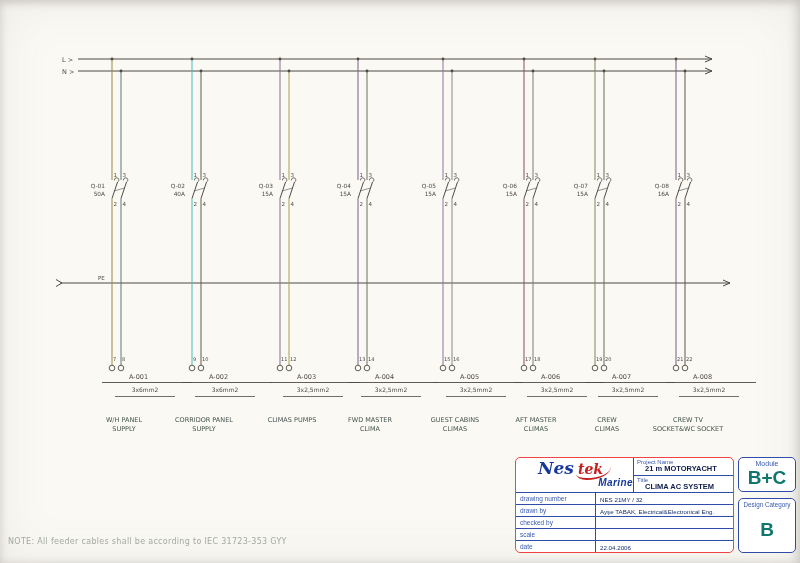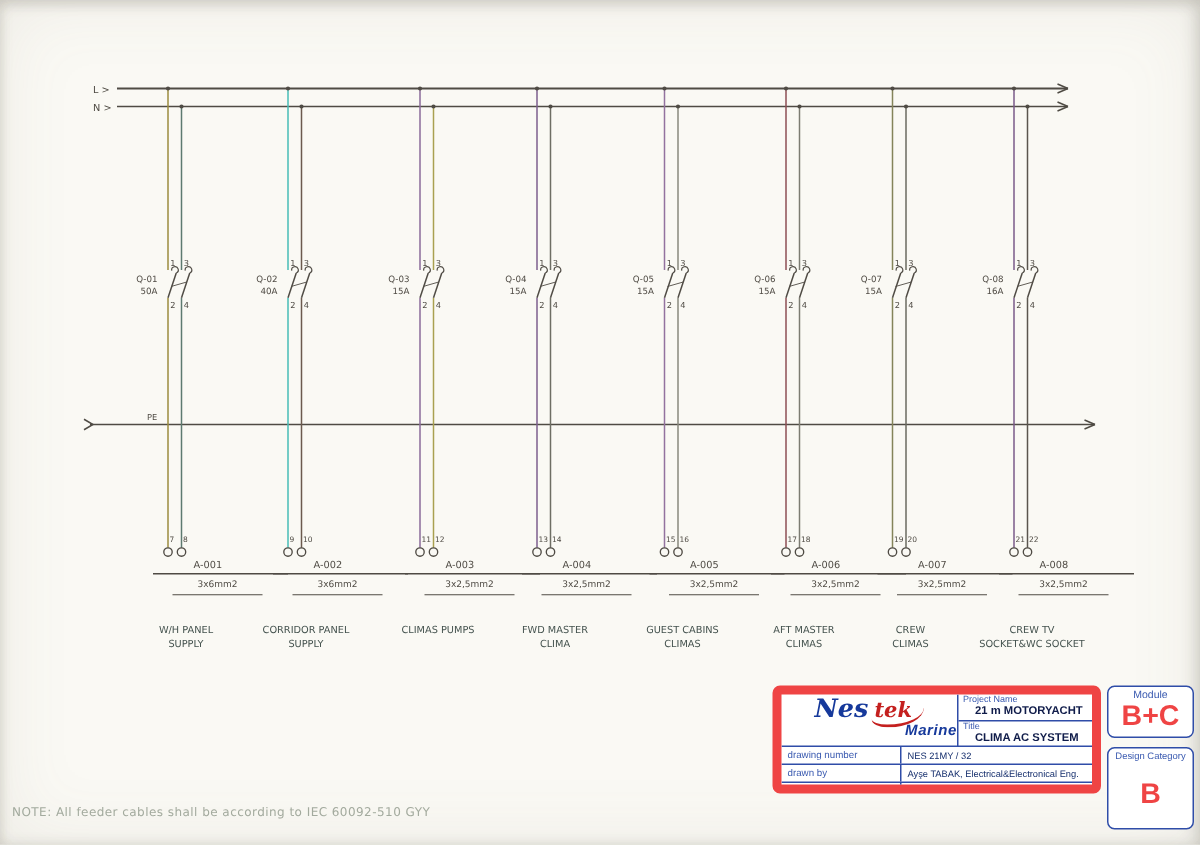--- a/index.html
+++ b/index.html
@@ -7,21 +7,21 @@
     background:#faf9f4;
     box-shadow:inset 0 0 50px rgba(120,112,95,.10), inset -5px 0 9px rgba(95,90,80,.14),
                inset 0 5px 7px rgba(120,115,100,.14), inset 4px 0 6px rgba(140,135,120,.08);
     font-family:"DejaVu Sans", sans-serif;}
   svg{position:absolute;left:0;top:0;}
   .note{position:absolute;left:8px;top:537px;font-size:8px;letter-spacing:.3px;color:#a3aa9e;
     font-family:"DejaVu Sans", sans-serif;}
   
   .tb{position:absolute;left:515px;top:457px;width:281px;height:97px;font-family:"Liberation Sans",sans-serif;}
   .tb *{box-sizing:border-box;}
-  .tb-main{position:absolute;left:0;top:0;width:219px;height:72px;border:6px solid #ef4444;border-radius:5px;background:#fff;overflow:hidden;}
+  .tb-main{position:absolute;left:0;top:0;width:219px;height:96px;border:1px solid #ef4444;border-radius:5px;background:#fff;overflow:hidden;}
   .tb-top{position:absolute;left:0;top:0;width:100%;height:35px;border-bottom:1px solid #2f4da8;}
   .tb-logo{position:absolute;left:0;top:0;width:118px;height:35px;border-right:1px solid #2f4da8;padding-top:1px;}
   .logo-top{text-align:center;line-height:18px;white-space:nowrap;}
   .logo-nes{font-family:"DejaVu Serif",serif;font-style:italic;font-weight:bold;color:#16399b;font-size:17px;}
   .logo-tek{font-family:"DejaVu Serif",serif;font-style:italic;font-weight:bold;color:#c4201f;font-size:14px;
     margin-left:2px;padding:0 8px 1px 2px;border-bottom:2px solid #c4201f;border-radius:0 0 70% 30%;}
   .logo-marine{color:#16399b;font-weight:bold;font-style:italic;font-size:10px;text-align:right;margin-top:-1px;padding-left:26px;letter-spacing:.4px;}
   .tb-pn{position:absolute;left:118px;top:0;width:101px;height:35px;}
   .tb-pn-row{height:17.5px;padding:1px 0 0 3px;}
   .tb-pn-row.first{border-bottom:1px solid #2f4da8;}
@@ -29,21 +29,21 @@
   .tb-pn-value{font-size:7.5px;font-weight:bold;color:#101c4a;line-height:8px;padding-left:8px;white-space:nowrap;}
   .tb-rows{position:absolute;left:0;top:35px;width:100%;height:61px;}
   .tb-row{display:flex;height:12px;border-bottom:1px solid #2f4da8;}
   .tb-row:last-child{border-bottom:none;}
   .tb-row-label{width:80px;border-right:1px solid #2f4da8;font-size:6.5px;color:#3a5ab0;padding:2px 0 0 4px;white-space:nowrap;}
   .tb-row-value{flex:1;font-size:6.2px;color:#17306e;padding:2.5px 0 0 4px;white-space:nowrap;overflow:hidden;}
   .tb-module{position:absolute;left:223px;top:0;width:58px;height:35px;border:1px solid #2f4da8;border-radius:5px;background:#fff;text-align:center;}
   .tb-dc{position:absolute;left:223px;top:41px;width:58px;height:55px;border:1px solid #2f4da8;border-radius:5px;background:#fff;text-align:center;}
   .tb-box-label{font-size:7px;color:#3a5ab0;margin-top:2px;white-space:nowrap;}
   .tb-box-label.small{font-size:6.3px;}
-  .tb-box-value{font-size:19px;font-weight:bold;color:#ef4444;line-height:20px;margin-top:1px;font-family:"Liberation Sans",sans-serif;}
+  .tb-box-value{font-size:19px;font-weight:bold;color:#0f766e;line-height:20px;margin-top:1px;font-family:"Liberation Sans",sans-serif;}
   .tb-dc .tb-box-value{margin-top:12px;}
 </style>
 </head>
 <body>
 
 <div class="sheet">
   <svg id="schem" width="800" height="563" viewBox="0 0 800 563">
       <g>
         <line x1="78" y1="59" x2="712" y2="59" stroke="#4f4b44" stroke-width="1.2"></line>
         <path d="M712 59 l-7 -3 M712 59 l-7 3" stroke="#4f4b44" stroke-width="1" fill="none"></path>
@@ -298,21 +298,21 @@
         <circle cx="685" cy="368" r="2.8" stroke="#4f4b44" fill="none" stroke-width="0.9"></circle>
         <text x="693" y="378.5" font-size="6.5" font-family="&quot;DejaVu Sans&quot;,sans-serif" fill="#4f4b44" text-anchor="start">A-008</text>
         <line x1="666" y1="382.5" x2="756" y2="382.5" stroke="#4f4b44" stroke-width="0.9"></line>
         <text x="709" y="391.5" font-size="6" font-family="&quot;DejaVu Sans&quot;,sans-serif" fill="#4f4b44" text-anchor="middle">3x2,5mm2</text>
         <line x1="679" y1="396.5" x2="739" y2="396.5" stroke="#4f4b44" stroke-width="0.8"></line>
         <text x="688" y="422" font-size="6.5" font-family="&quot;DejaVu Sans&quot;,sans-serif" fill="#44524e" text-anchor="middle">CREW TV</text>
         <text x="688" y="431" font-size="6.5" font-family="&quot;DejaVu Sans&quot;,sans-serif" fill="#44524e" text-anchor="middle">SOCKET&amp;WC SOCKET</text>
       </g>
     </svg>
 
-  <div class="note">NOTE: All feeder cables shall be according to IEC 60092-510 GYY</div>
+  <div class="note">NOTE: All feeder cables shall be according to IEC 31723-353 GYY</div>
 
   <div class="tb">
     <div class="tb-main">
       <div class="tb-top">
         <div class="tb-logo">
           <div class="logo-top">
             <span class="logo-nes">Nes</span><span class="logo-tek">tek</span>
           </div>
           <div class="logo-marine">Marine</div>
         </div>

